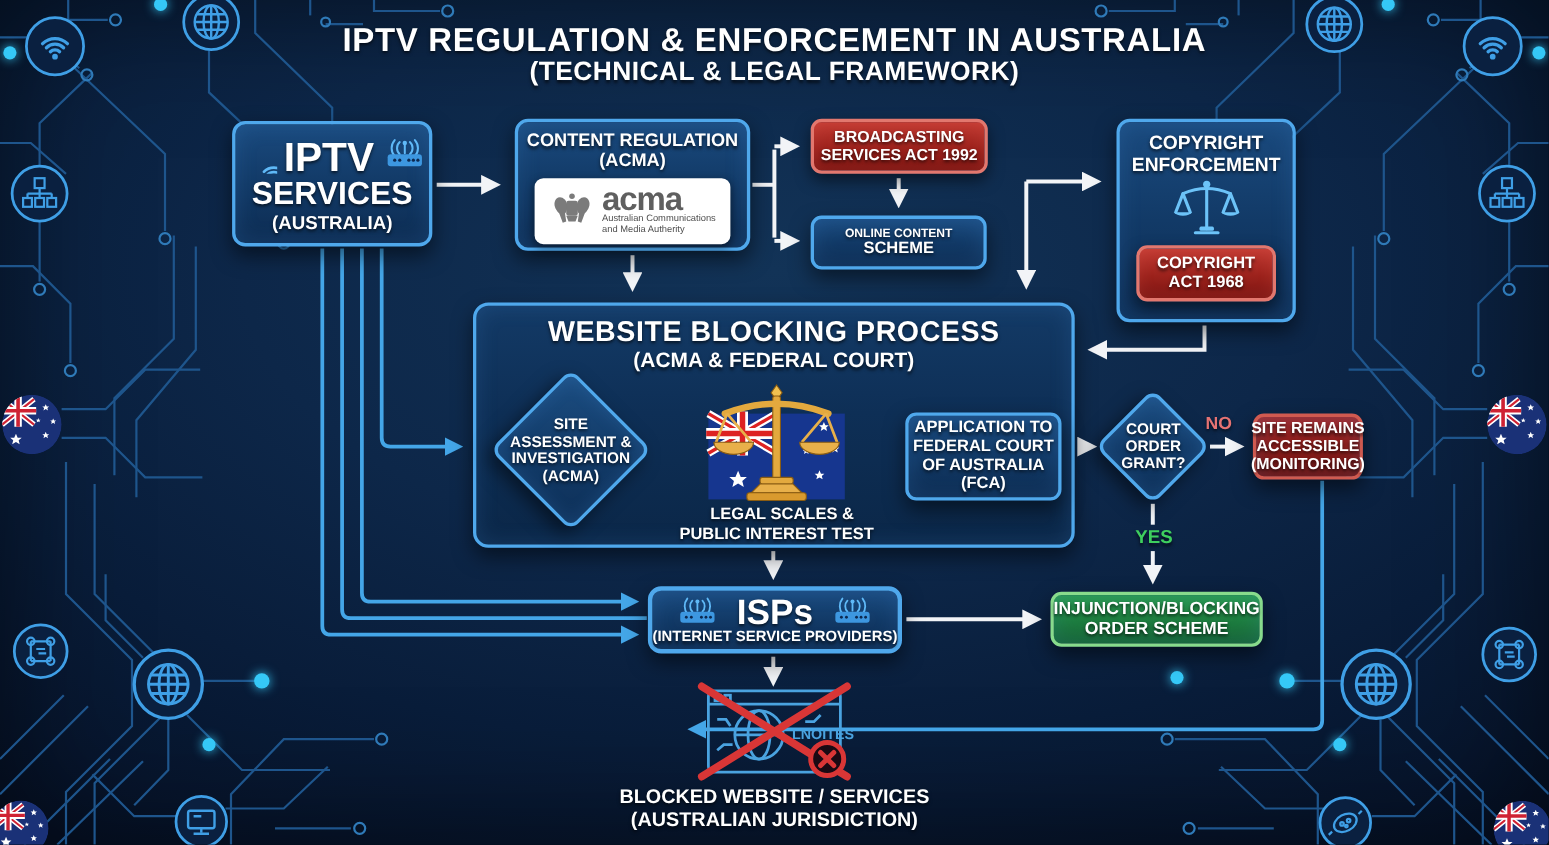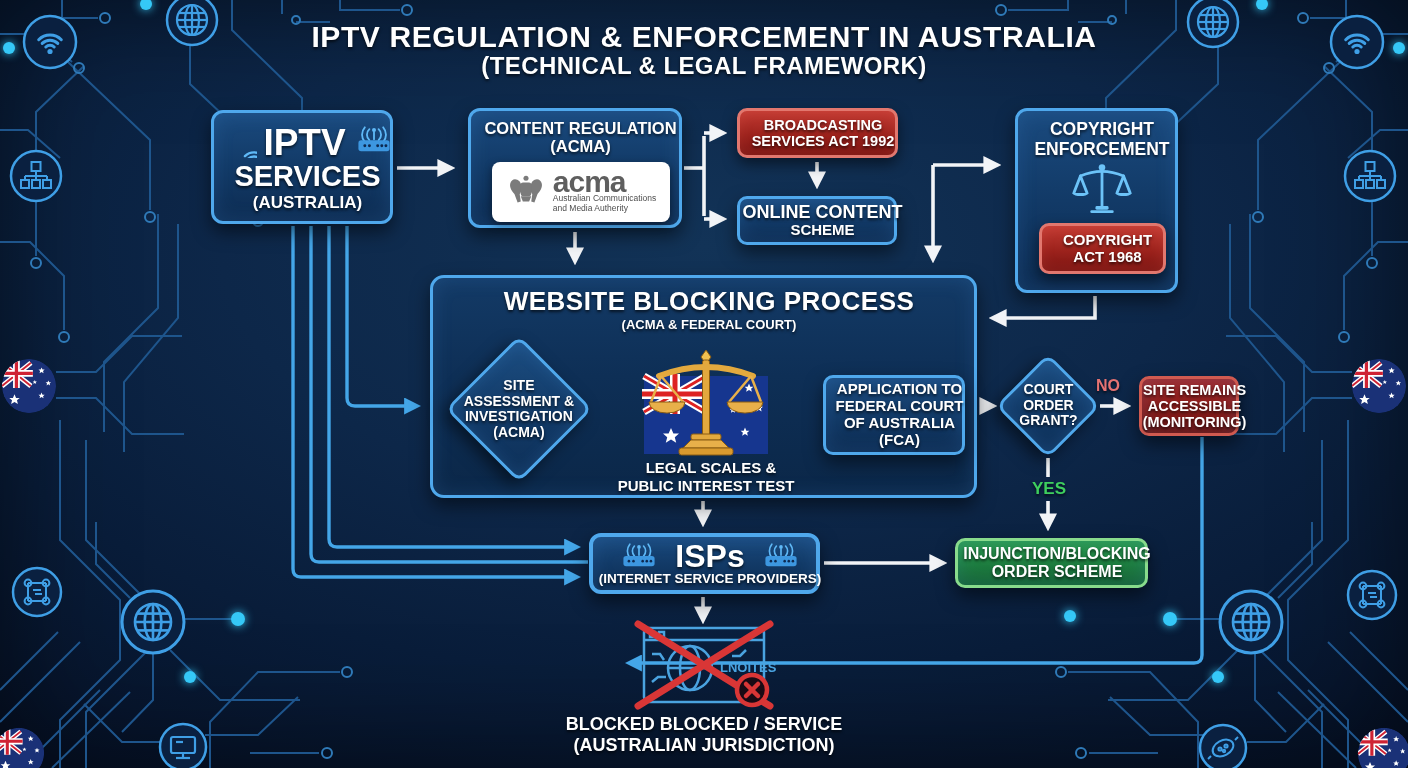--- a/index.html
+++ b/index.html
@@ -15,21 +15,20 @@
   svg{display:block}
   .txt{text-shadow:0 2px 3px rgba(0,0,0,.65);font-weight:bold;line-height:1.12;white-space:nowrap}
 
   
   .box{
     position:absolute;border:3px solid #4fa8ec;border-radius:12px;
     background:linear-gradient(180deg,#1a4a7e 0%,#123a67 50%,#0d2c52 100%);
     box-shadow:0 8px 18px rgba(0,0,0,.5), inset 0 0 20px rgba(70,150,230,.18);
     display:flex;flex-direction:column;align-items:center;justify-content:center;
     text-align:center;
-    padding-left:11px;
   }
   .box.red{background:linear-gradient(180deg,#c23a32 0%,#9c221c 55%,#7c1512 100%);border-color:#e2776e;border-radius:10px;box-shadow:0 6px 14px rgba(0,0,0,.5), inset 0 0 14px rgba(255,120,110,.15)}
   .box.darkred{background:linear-gradient(180deg,#a1292a 0%,#891d1b 55%,#6e1310 100%);border-color:#d05a50;border-radius:10px}
   .box.green{background:linear-gradient(180deg,#2a9a4d 0%,#1d7c3f 55%,#156331 100%);border-color:#88db8c;border-radius:10px}
 
   .diamond{
     position:absolute;border:3px solid #4fa8ec;border-radius:10px;
     background:linear-gradient(135deg,#1c4e82 0%,#123a67 55%,#0e3058 100%);
     box-shadow:0 8px 16px rgba(0,0,0,.5), inset 0 0 16px rgba(70,150,230,.2);
     transform:rotate(45deg);display:flex;align-items:center;justify-content:center;
@@ -358,21 +357,21 @@
       </div>
     </div>
   </div>
 
   <div class="box red" style="left:737px;top:108px;width:161px;height:50px">
     <div class="txt" style="font-size:14.5px">BROADCASTING</div>
     <div class="txt" style="font-size:14.5px">SERVICES ACT 1992</div>
   </div>
 
   <div class="box" style="left:737px;top:196px;width:160px;height:49px;border-radius:10px">
-    <div class="txt" style="font-size:18px">ONLINE CONTENT</div>
+    <div class="txt" style="font-size:11px">ONLINE CONTENT</div>
     <div class="txt" style="font-size:15px">SCHEME</div>
   </div>
 
   <div class="box" style="left:1015px;top:108px;width:163px;height:185px;justify-content:flex-start;padding-top:9px">
     <div class="txt" style="font-size:17.5px">COPYRIGHT</div>
     <div class="txt" style="font-size:17.5px">ENFORCEMENT</div>
     <svg width="66" height="60" viewBox="0 0 70 64" style="margin:2px 0">
       <g stroke="#6cc3f8" fill="none" stroke-width="3" stroke-linecap="round">
         <line x1="35" y1="10" x2="35" y2="50"></line>
         <path d="M12,16 Q35,6 58,16"></path>
@@ -386,21 +385,21 @@
       <rect x="28" y="48" width="14" height="4" rx="1.5" fill="#6cc3f8"></rect>
     </svg>
     <div class="box red" style="position:static;width:127px;height:51px">
       <div class="txt" style="font-size:15px">COPYRIGHT</div>
       <div class="txt" style="font-size:15px">ACT 1968</div>
     </div>
   </div>
 
   <div class="box" style="left:430px;top:275px;width:547px;height:223px;border-radius:14px;background:linear-gradient(180deg,#133a66 0%,#0e2f56 45%,#0b2748 100%);justify-content:flex-start">
     <div class="txt" style="position:absolute;top:9px;width:100%;font-size:26px;letter-spacing:.5px">WEBSITE BLOCKING PROCESS</div>
-    <div class="txt" style="position:absolute;top:40px;width:100%;font-size:13px">(ACMA &amp; FEDERAL COURT)</div>
+    <div class="txt" style="position:absolute;top:40px;width:100%;font-size:19px">(ACMA &amp; FEDERAL COURT)</div>
 
     <div class="diamond" style="left:34px;top:79px;width:104px;height:104px">
       <div class="inner">
         <div class="txt" style="font-size:14px">SITE</div>
         <div class="txt" style="font-size:14px">ASSESSMENT &amp;</div>
         <div class="txt" style="font-size:14px">INVESTIGATION</div>
         <div class="txt" style="font-size:14px">(ACMA)</div>
       </div>
     </div>
 
@@ -520,16 +519,16 @@
     <g stroke="#d93636" stroke-width="7" stroke-linecap="round">
       <line x1="10" y1="4" x2="142" y2="86"></line>
       <line x1="142" y1="4" x2="10" y2="86"></line>
     </g>
     <circle cx="124" cy="70" r="15" fill="#1a0a14" stroke="#d93636" stroke-width="4.5"></circle>
     <g stroke="#d93636" stroke-width="4.5" stroke-linecap="round">
       <line x1="118" y1="64" x2="130" y2="76"></line>
         <line x1="130" y1="64" x2="118" y2="76"></line>
     </g>
   </svg>
-  <div class="lbl txt" style="left:554px;top:714px;width:300px;font-size:18px">BLOCKED BLOCKED / SERVICE</div>
+  <div class="lbl txt" style="left:554px;top:714px;width:300px;font-size:18px">BLOCKED WEBSITE / SERVICES</div>
   <div class="lbl txt" style="left:554px;top:735px;width:300px;font-size:18px">(AUSTRALIAN JURISDICTION)</div>
 
 </div>
 
 </body></html>

